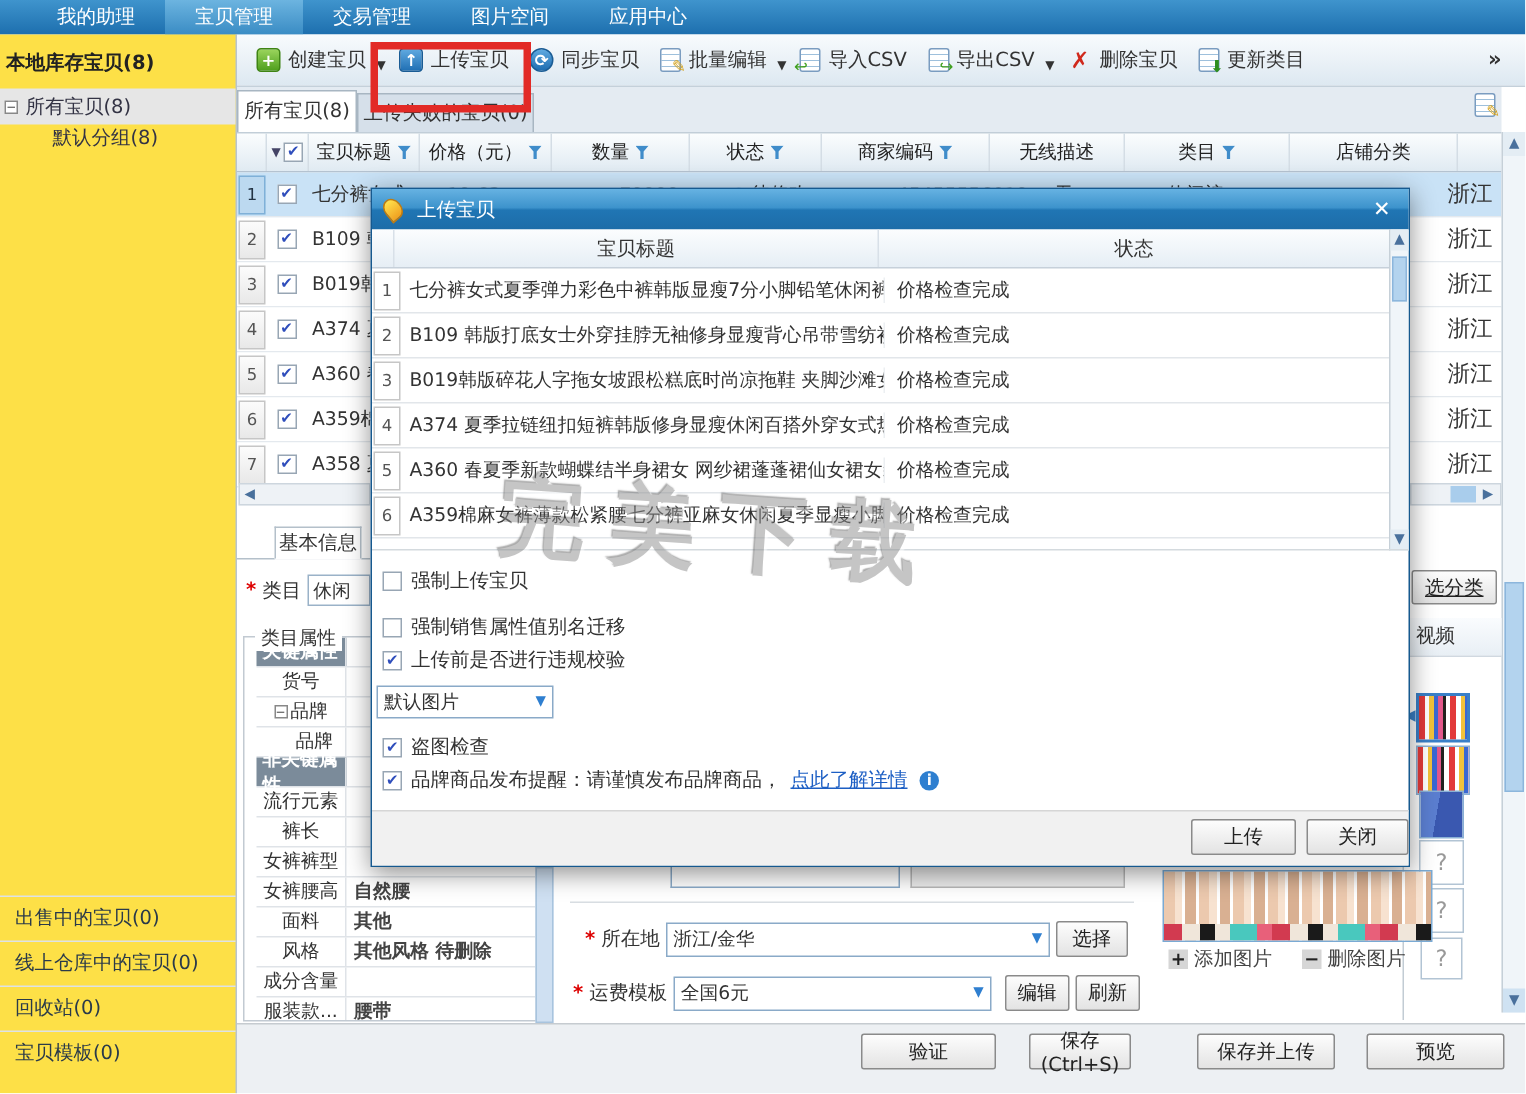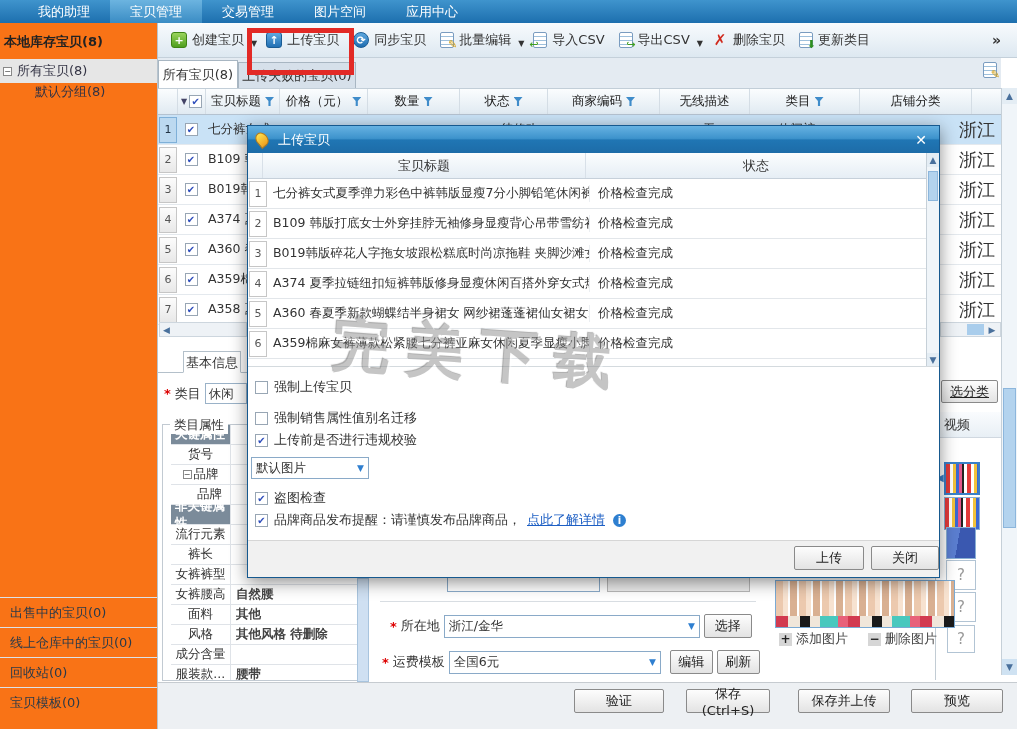--- a/index.html
+++ b/index.html
@@ -6,21 +6,21 @@
   body { font-family:"DejaVu Sans","Liberation Sans",sans-serif; }
   #root { position:relative; width:1017px; height:729px; background:#fff; overflow:hidden; font-size:12px; color:#333; }
 
   
   .nav { position:absolute; left:0; top:0; width:1017px; height:23px;
          background:linear-gradient(#3f94cd,#1d6fae); display:flex; align-items:stretch; padding-left:18px; }
   .nav-item { color:#fff; font-size:13px; line-height:23px; padding:0 20px; }
   .nav-item.active { background:linear-gradient(#6cb4e0,#3a8cc4); }
 
   
-  .sidebar { position:absolute; left:0; top:23px; width:158px; bottom:0; background:#f97316; border-right:1px solid #b8c4ce; }
+  .sidebar { position:absolute; left:0; top:23px; width:158px; bottom:0; background:#fde047; border-right:1px solid #b8c4ce; }
   .sb-title { font-weight:bold; font-size:13px; color:#222; padding:10px 6px 8px 4px; }
   .sb-sel { background:#e6e6e6; height:24px; display:flex; align-items:center; gap:5px; padding-left:3px; font-size:13px; color:#334; }
   .treebox { width:9px; height:9px; border:1px solid #888; background:#fff; font-size:8px; line-height:7px; text-align:center; color:#444; }
   .sb-group { padding:0 0 0 35px; font-size:13px; color:#334; }
   .sb-bottom { position:absolute; left:0; right:0; bottom:12px; }
   .sb-bitem { height:30px; line-height:30px; padding-left:10px; font-size:13px; color:#2a3a4a; border-top:1px solid #dde2e7; }
 
   
   .toolbar { position:absolute; left:158px; top:23px; right:0; height:35px;
              background:linear-gradient(#f8fbfd,#dde8f1); border-bottom:1px solid #c4d0da;
@@ -61,21 +61,21 @@
   .trow { position:relative; height:30px; border-bottom:1px solid #e4e9ee; display:flex; align-items:center; background:#fff; }
   .trow.sel { background:#c9e2f6; }
   .numcell { width:18px; height:26px; margin-left:1px; background:linear-gradient(#fcfcfc,#e8e8e8);
              border:1px solid #c6c6c6; font-size:11px; color:#555; display:flex; align-items:center; justify-content:center; flex:none; }
   .trow.sel .numcell { background:#bcd9f0; border-color:#7fb0d8; color:#234; }
   .cbwrap { width:28px; display:flex; justify-content:center; flex:none; }
   .cbx { width:13px; height:13px; border:1px solid #98a6b4; background:#fff; display:inline-flex; align-items:center;
          justify-content:center; font-size:10px; color:#2f4ebc; font-weight:bold; flex:none; }
   .cbx.on::after { content:"✔"; }
   .cell { position:absolute; font-size:12.5px; white-space:nowrap; }
-  .region { position:absolute; right:6px; font-size:18px; }
+  .region { position:absolute; right:6px; font-size:15px; }
   .statdot { display:inline-block; width:9px; height:9px; border-radius:50%; background:#3f8cca; margin-right:4px; vertical-align:-1px; }
   .hscroll { position:absolute; left:159px; top:322px; width:88px; height:15px; background:#eef2f6; border:1px solid #cdd6de;
              display:flex; align-items:center; }
   .hscroll2 { position:absolute; left:940px; top:322px; width:61px; height:15px; background:#eef2f6; border:1px solid #cdd6de; }
   .sb-arrow { font-size:9px; color:#49709c; padding:0 3px; }
   .hthumb { position:absolute; right:16px; top:1px; bottom:1px; width:17px; background:#a9cdec; }
   .harrow { position:absolute; right:1px; top:0; bottom:0; width:14px; font-size:9px; color:#49709c; display:flex; align-items:center; justify-content:center; }
 
   
   .vscroll { position:absolute; right:0; top:88px; width:16px; height:587px; background:#f0f5f9; border-left:1px solid #c6d0d8; }
@@ -476,21 +476,21 @@
     <span class="chip">+</span>
     <span>添加图片</span>
   </div>
   <div class="imgops" style="left:868px">
     <span class="chip">−</span>
     <span>删除图片</span>
   </div>
 
   <div class="footer">
     <button class="btn fbtn" style="left:416px;width:90px">验证</button>
-    <button class="btn fbtn" style="left:528px;width:84px">保存 (Ctrl+S)</button>
+    <button class="btn fbtn" style="left:528px;width:68px">保存 (Ctrl+S)</button>
     <button class="btn fbtn" style="left:640px;width:92px">保存并上传</button>
     <button class="btn fbtn" style="left:753px;width:92px">预览</button>
   </div>
 
   <div class="dialog">
     <div class="dlg-title">
       <span class="flame"></span>
       <span>上传宝贝</span>
       <span class="dlg-close">✕</span>
     </div>

